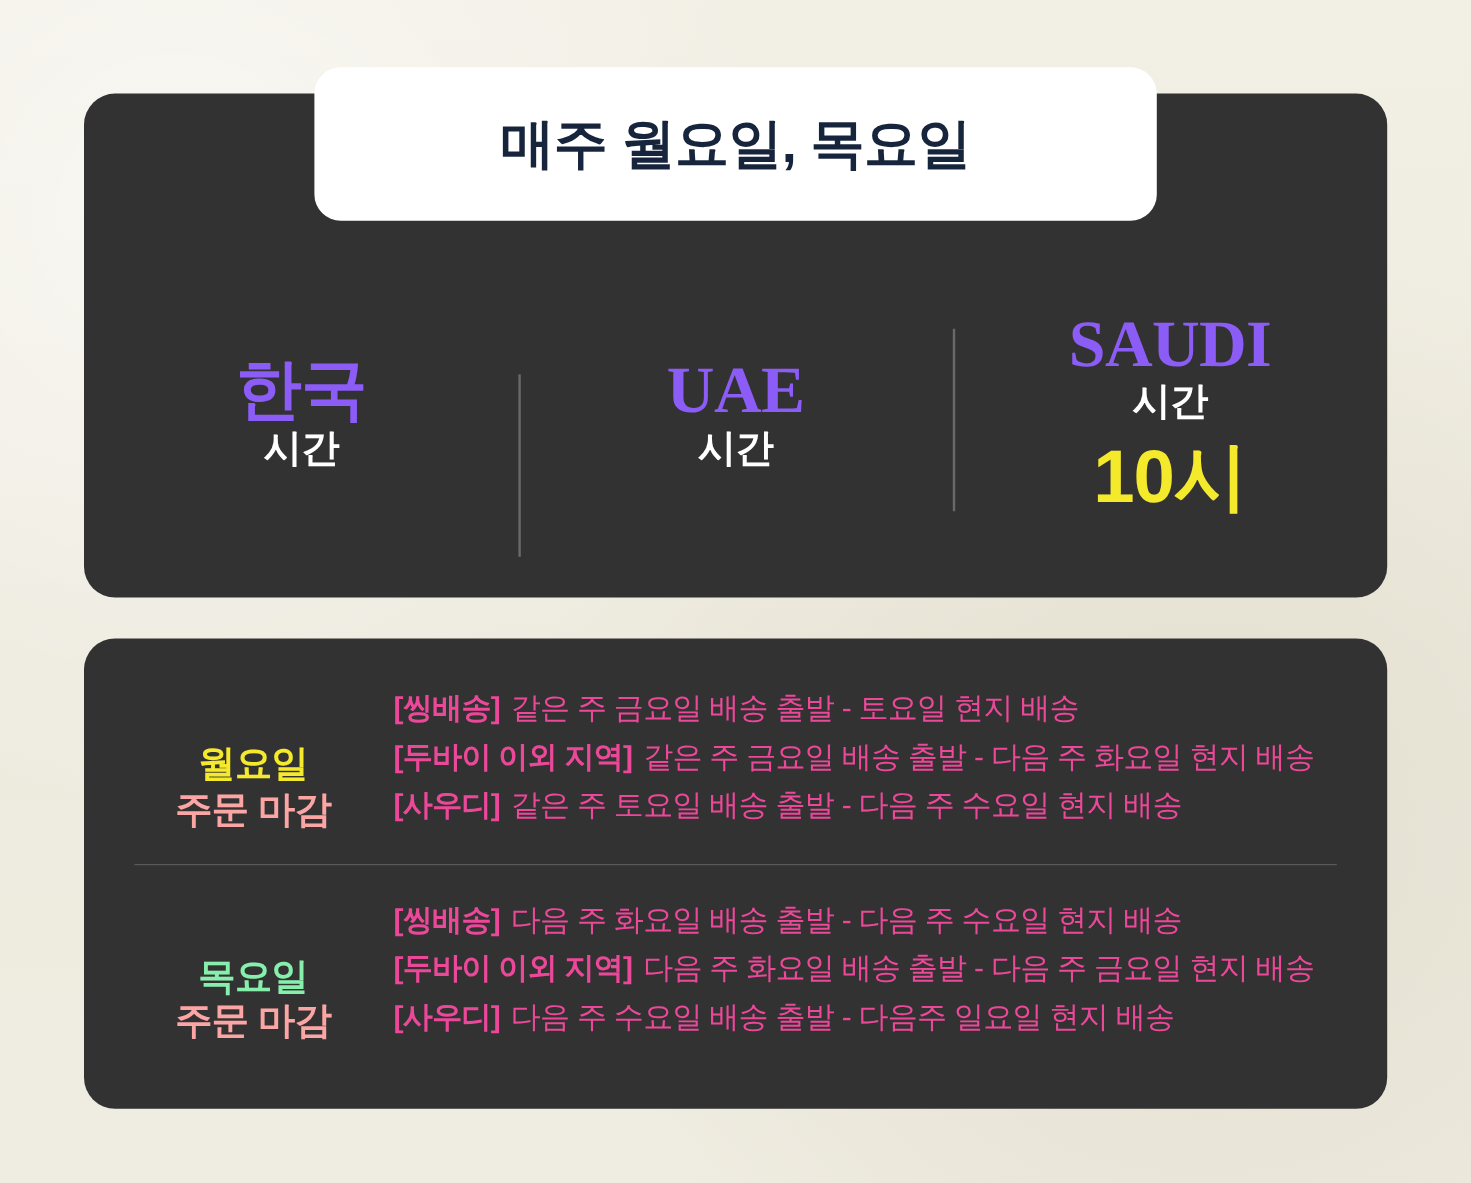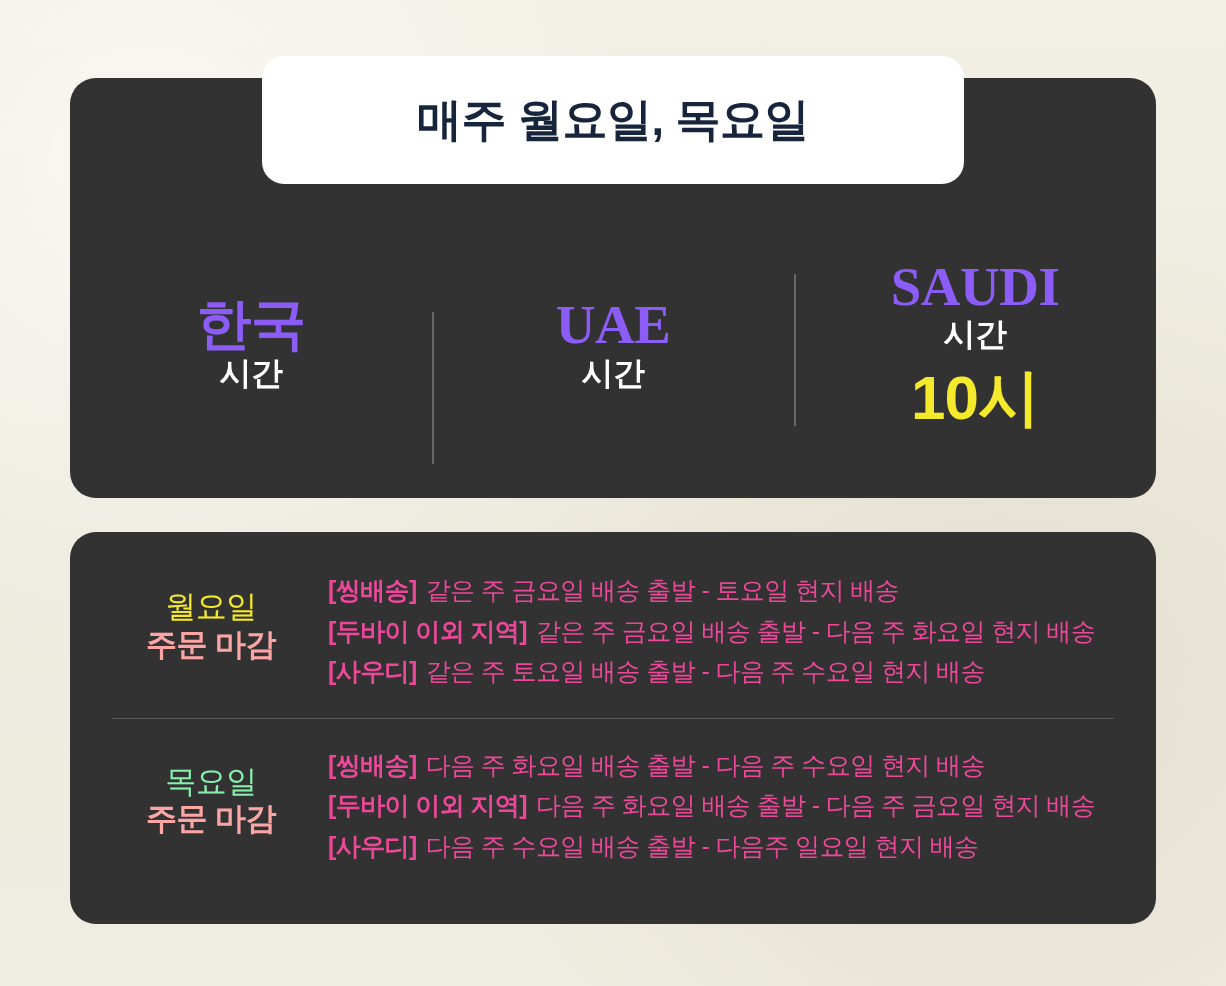--- a/index.html
+++ b/index.html
@@ -141,23 +141,24 @@
   }
 
   .row-label {
     width: 214px;
     flex: 0 0 214px;
     text-align: center;
     padding-top: 18px;
   }
   .row-day {
     font-size: 31px;
-    font-weight: normal;
+    font-weight: bold;
     line-height: 1.22;
     letter-spacing: -0.5px;
+    margin-top: 30px;
   }
   .row-day.mon { color: #f5e92c; }
   .row-day.thu { color: #86efac; }
   .row-cut {
     font-size: 31px;
     font-weight: bold;
     color: #fca5a5;
     line-height: 1.22;
     letter-spacing: -0.5px;
   }

